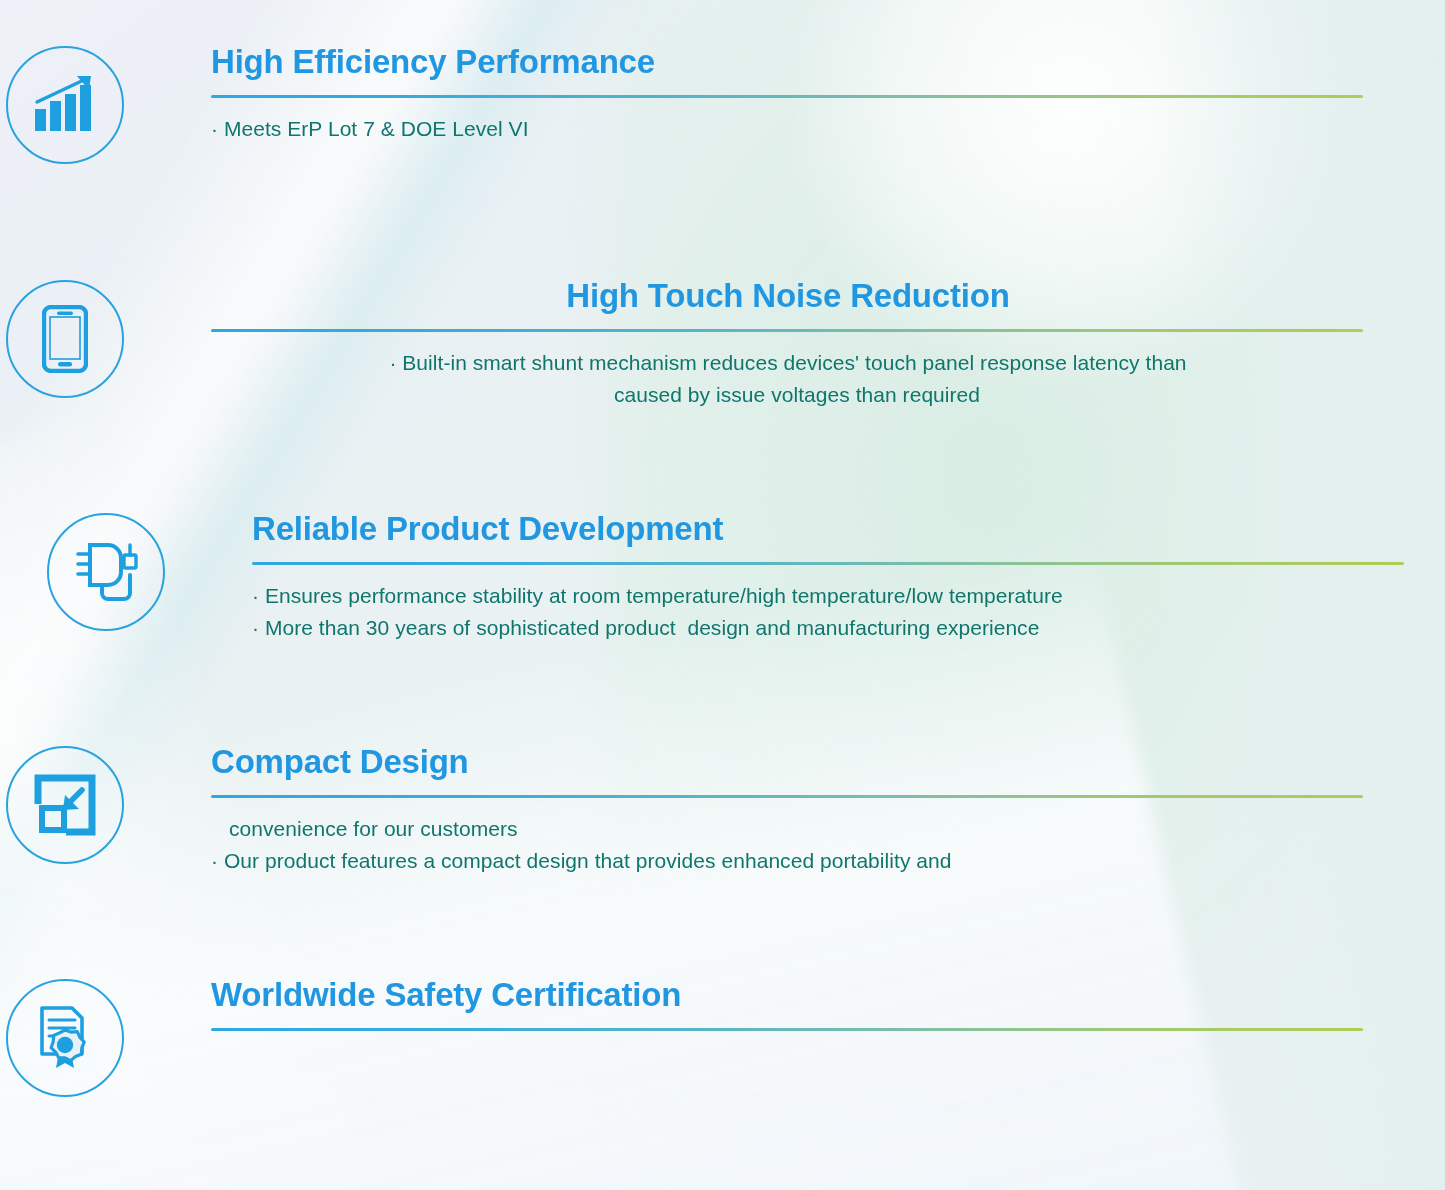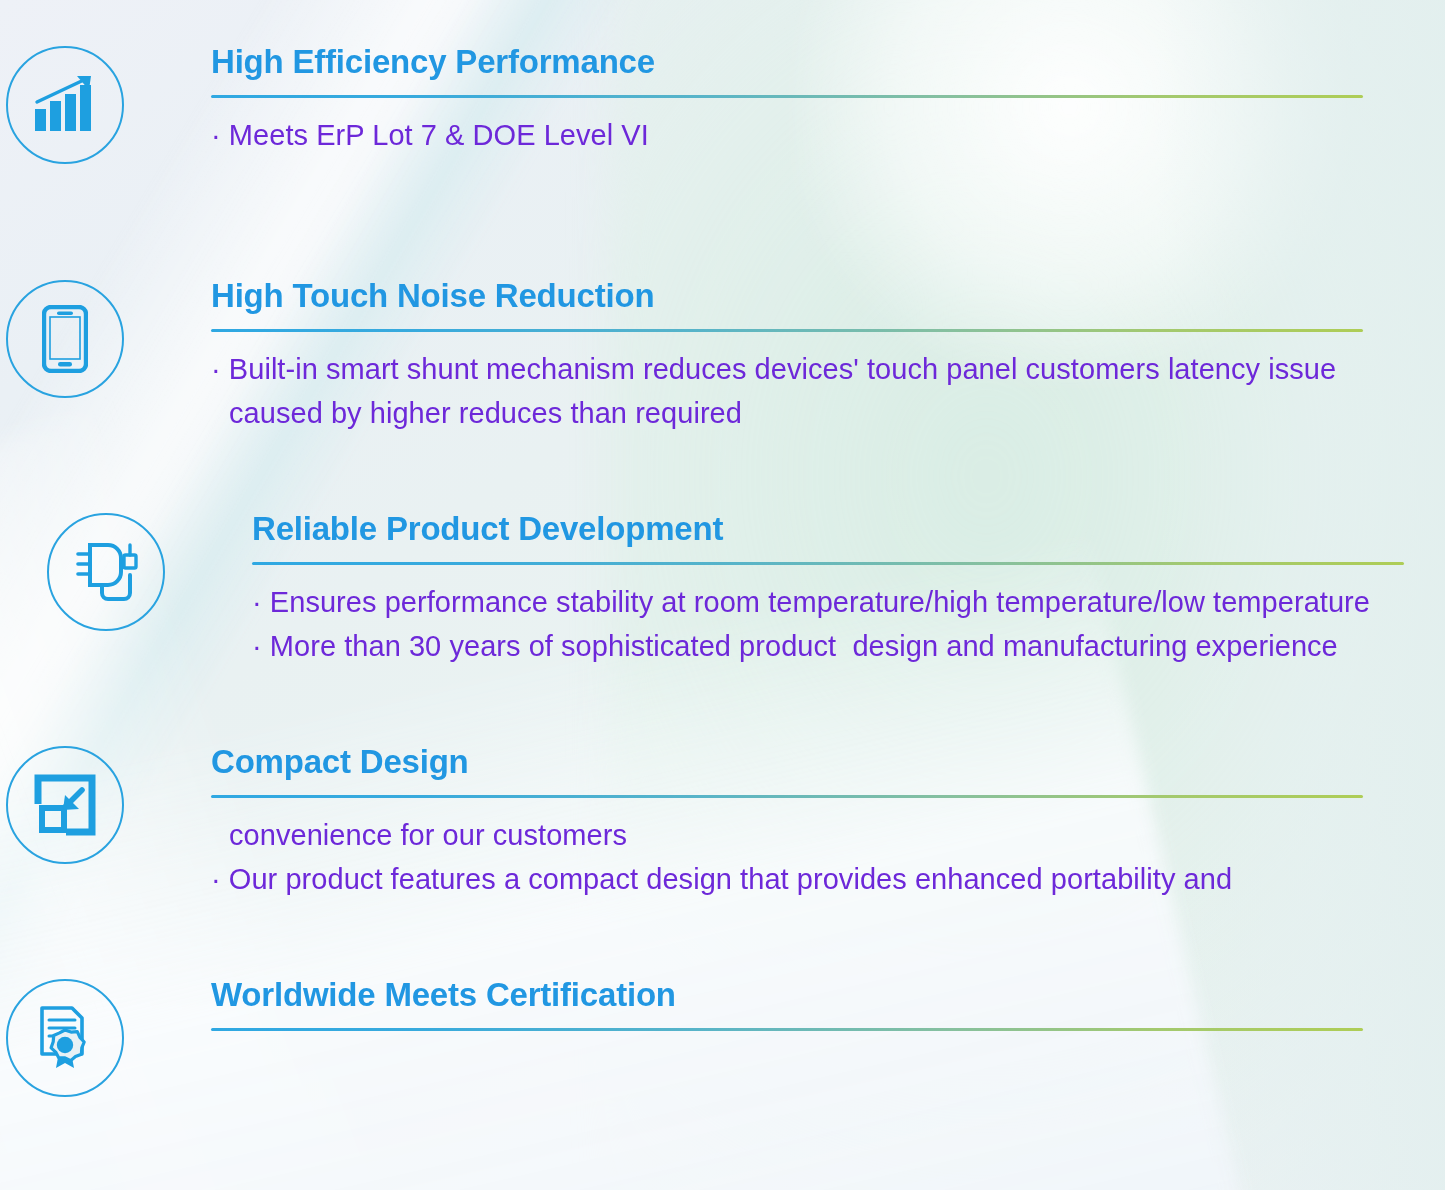--- a/index.html
+++ b/index.html
@@ -198,34 +198,34 @@
         #86c09f 64%,
         #a3c96f 82%,
         #aecd56 100%);
   }
 
   .bullet-list {
     margin-top: 15px;
   }
 
   .bullet-line {
-    font-size: 29px;
-    color: #6d28d9;
+    font-size: 21px;
+    color: #0f766e;
     line-height: 1.52;
     white-space: pre;
     letter-spacing: 0.05px;
   }
 
   .cont-line {
     padding-left: 18px;
   }
 
   
   #row-0 { top: 44px; }
-  #row-1 { top: 278px; }
+  #row-1 { top: 278px; text-align: center; }
   #row-2 { top: 511px; padding-left: 41px; }
   #row-3 { top: 744px; justify-content: center; }
   #row-4 { top: 977px; }
 
   svg { display: block; }
 </style>
 </head>
 <body>
 
 <div id="bg-root">
@@ -275,22 +275,22 @@
             <rect x="15" y="6.5" width="16" height="3.6" rx="1.8" fill="#1e9fe0"></rect>
             <rect x="16" y="57" width="14" height="4.5" rx="2.2" fill="#1e9fe0"></rect>
           </svg>
         </span>
       </div>
     </div>
     <div class="text-col">
       <div class="feature-title">High Touch Noise Reduction</div>
       <div class="divider"></div>
       <div class="bullet-list">
-        <div class="bullet-line">· Built-in smart shunt mechanism reduces devices' touch panel customers latency issue</div>
-        <div class="bullet-line cont-line">caused by higher reduces than required</div>
+        <div class="bullet-line">· Built-in smart shunt mechanism reduces devices' touch panel response latency than</div>
+        <div class="bullet-line cont-line">caused by issue voltages than required</div>
       </div>
     </div>
   </div>
 
   <div class="feature-row" id="row-2">
     <div class="icon-wrap">
       <div class="icon-circle">
         <span>
           <svg width="76" height="66" viewBox="0 0 76 66">
 
@@ -357,18 +357,18 @@
 
             <path d="M25 48 L22 64 L31 59 L40 64 L37 48 Z" fill="#1e9fe0"></path>
 
             <path d="M31 26 l6.0 2.1 l6.3 -0.5 l2.6 5.8 l4.3 4.6 l-2.4 5.9 l-0.4 6.3 l-5.9 2.3 l-4.8 4.1 l-5.7 -2.7 l-6.3 -0.2 l-3.0 -5.6 l-4.6 -4.3 l2.1 -6.0 l0.5 -6.3 l5.8 -2.6 z" fill="#e8f1f5" stroke="#1e9fe0" stroke-width="3.2" stroke-linejoin="round"></path>
             <circle cx="31" cy="41" r="8.2" fill="#1e9fe0"></circle>
           </svg>
         </span>
       </div>
     </div>
     <div class="text-col">
-      <div class="feature-title">Worldwide Meets Certification</div>
+      <div class="feature-title">Worldwide Safety Certification</div>
       <div class="divider"></div>
     </div>
   </div>
 
 </div>
 
 </body></html>

